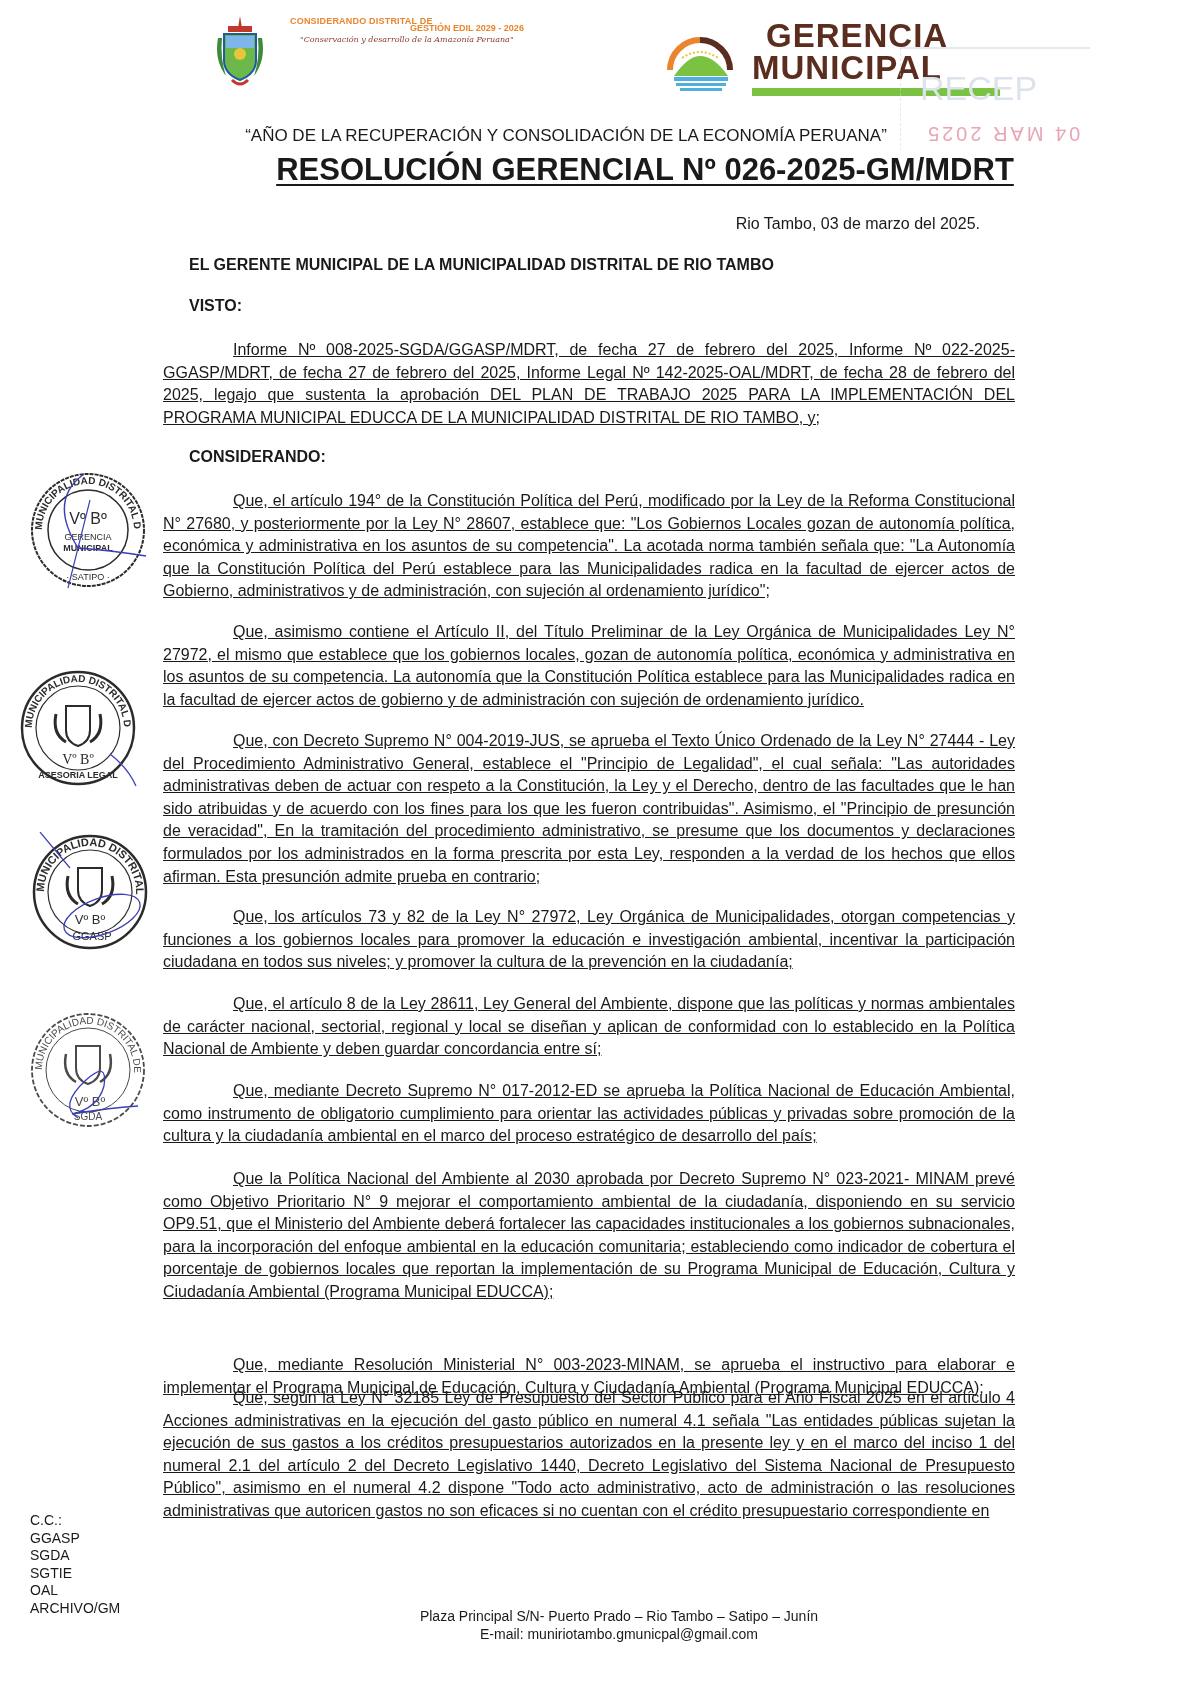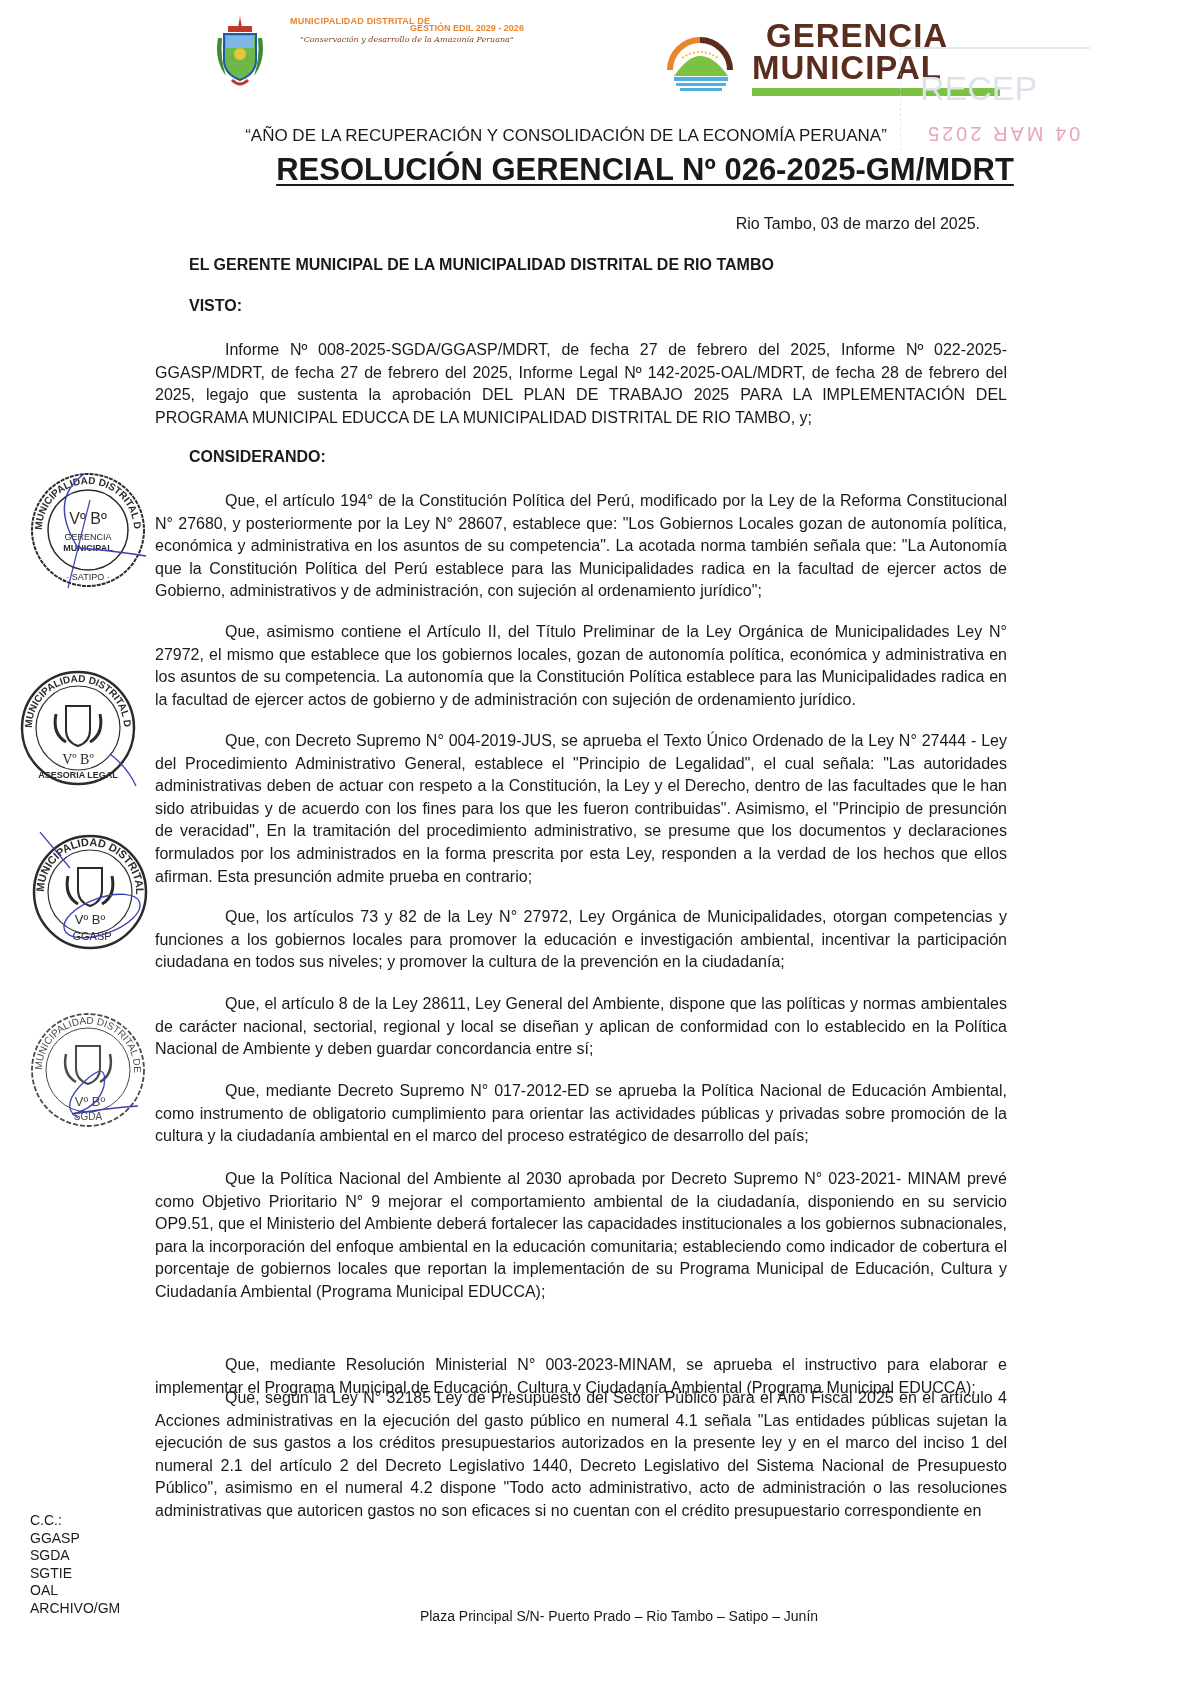--- a/index.html
+++ b/index.html
@@ -28,21 +28,21 @@
   .stamp-date { left: 925px; top: 122px; font-size: 20px; color: #e8a6b4; transform: rotate(180deg); letter-spacing: 3px; }
 
   
   .year-line { left: 0; width: 1032px; top: 126px; text-align: center; font-size: 17px; padding-left: 100px; box-sizing: border-box; }
   .title { left: 0; width: 1190px; top: 152px; text-align: center; font-size: 31px; font-weight: bold;
            padding-left: 100px; box-sizing: border-box; }
   .title span { text-decoration: underline; text-decoration-thickness: 2px; text-underline-offset: 4px; }
   .date-line { right: 210px; top: 215px; font-size: 16px; }
 
   .heading { left: 165px; font-size: 16px; font-weight: bold; margin-left: 24px; }
-  .paragraph { left: 155px; width: 852px; font-size: 16px; line-height: 22.6px; text-align: justify; }
+  .paragraph { left: 163px; width: 852px; font-size: 16px; line-height: 22.6px; text-align: justify; text-decoration: underline; }
   .paragraph .indent { display: inline-block; width: 70px; }
 
   
   .seal { width: 120px; height: 120px; }
   .seal svg { width: 100%; height: 100%; }
 
   .cc { left: 30px; top: 1512px; font-size: 14px; line-height: 17.5px; }
   .footer { left: 0; width: 1190px; top: 1607px; text-align: center; font-size: 14px; line-height: 18px; padding-left: 48px; box-sizing: border-box; }
 </style>
 </head>
@@ -55,21 +55,21 @@
     <path d="M28 2 L30 14 L26 14 Z" fill="#c0392b"></path>
     <rect x="16" y="12" width="24" height="6" fill="#c0392b"></rect>
     <path d="M12 20 H44 V46 Q44 60 28 66 Q12 60 12 46 Z" fill="#6cb84a" stroke="#1e5aa8" stroke-width="2"></path>
     <rect x="14" y="22" width="28" height="12" fill="#7fb6e8"></rect>
     <circle cx="28" cy="40" r="6" fill="#e9c53a"></circle>
     <path d="M20 66 Q28 74 36 66" stroke="#c0392b" stroke-width="3" fill="none"></path>
   </svg>
 </div>
 
 <div class="abs rt-logo">
-  <div class="rt-top">MUNICIPALIDAD DISTRITAL DE</div>
+  <div class="rt-top">CONSIDERANDO DISTRITAL DE</div>
   <div class="rt-gestion">GESTIÓN EDIL 2029 - 2026</div>
   <div class="rt-slogan">"Conservación y desarrollo de la Amazonía Peruana"</div>
 </div>
 
 <div class="abs gm-icon">
   <svg viewBox="0 0 76 76" width="76" height="76">
     <path d="M8 50 A30 30 0 0 1 38 20" stroke="#e9852d" stroke-width="6" fill="none"></path>
     <path d="M38 20 A30 30 0 0 1 68 50" stroke="#5a2d1e" stroke-width="6" fill="none"></path>
     <path d="M12 56 Q26 36 38 36 Q52 36 66 56 Z" fill="#7cc242"></path>
     <path d="M20 38 Q38 26 56 38" stroke="#e9c53a" stroke-width="2" stroke-dasharray="2 2" fill="none"></path>
@@ -184,13 +184,14 @@
   <div>C.C.:</div>
   <div>GGASP</div>
   <div>SGDA</div>
   <div>SGTIE</div>
   <div>OAL</div>
   <div>ARCHIVO/GM</div>
 </div>
 
 <div class="abs footer">
   <div>Plaza Principal S/N- Puerto Prado – Rio Tambo – Satipo – Junín</div>
+  <div>E-mail: muniriotambo.gmunicpal@gmail.com</div>
 </div>
 
 </body></html>

